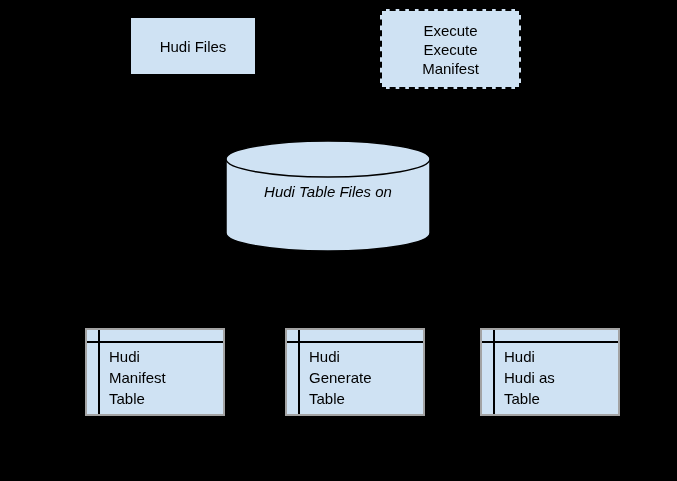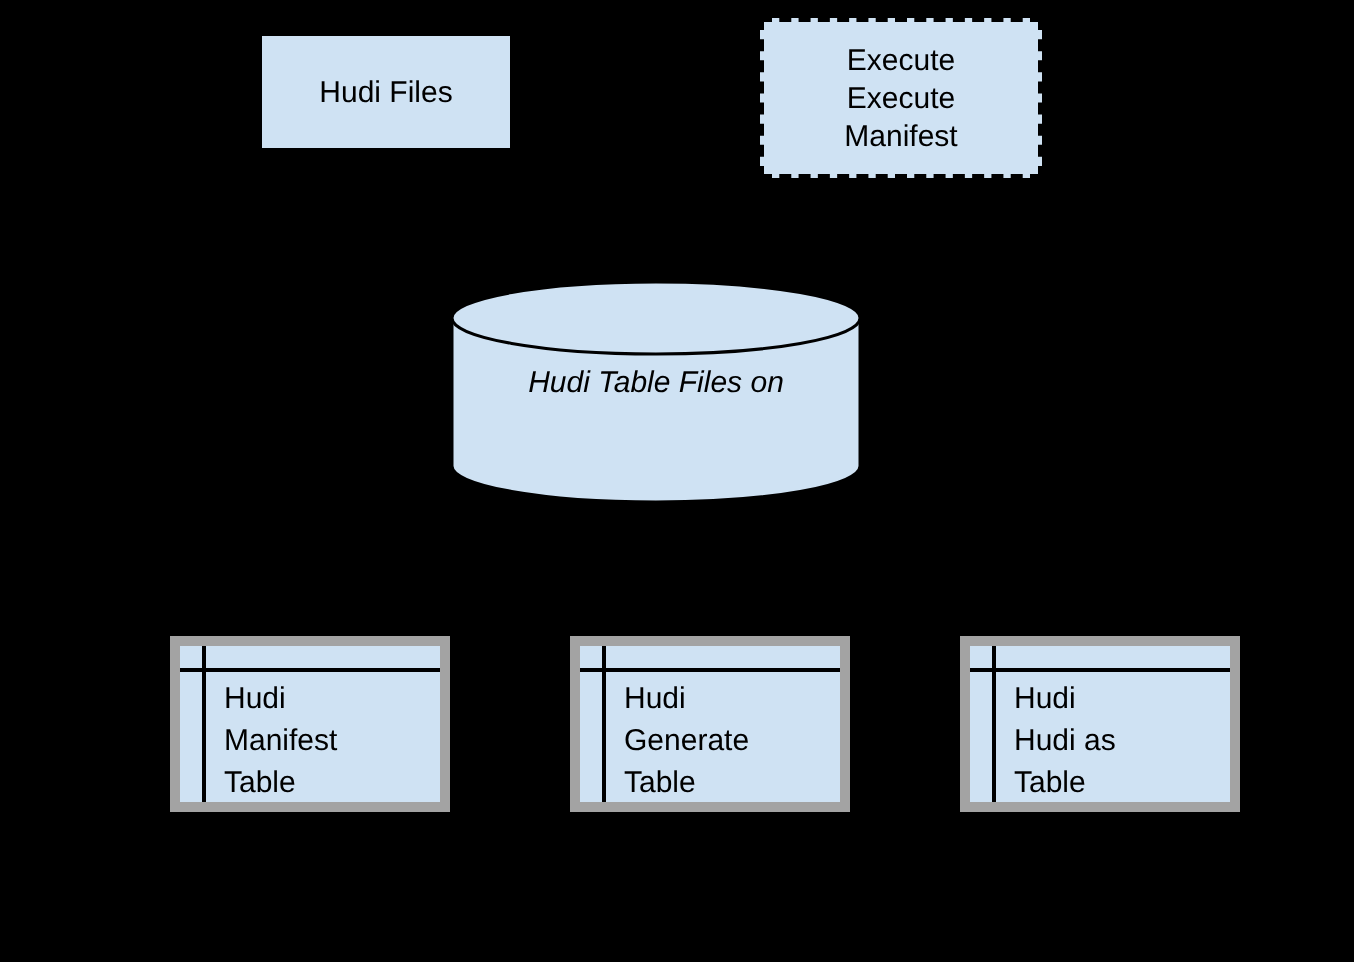--- a/index.html
+++ b/index.html
@@ -44,25 +44,25 @@
     position: absolute;
     left: 0; top: 42px;
     width: 100%;
     text-align: center;
     font-size: 15px;
     line-height: 20px;
   }
 
   .tbl {
     position: absolute;
-    top: 318px;
+    top: 328px;
     width: 140px;
     height: 88px;
     background: #cfe2f3;
-    border: 5px solid #a3a3a3;
+    border: 2px solid #a3a3a3;
     box-sizing: border-box;
   }
   #hudi-manifest-table { left: 85px; }
   #hudi-history-table  { left: 285px; }
   #hudi-table-as-view  { left: 480px; }
   .tbl-vline {
     position: absolute;
     left: 11px; top: 0; bottom: 0;
     width: 2px;
     background: #000000;

